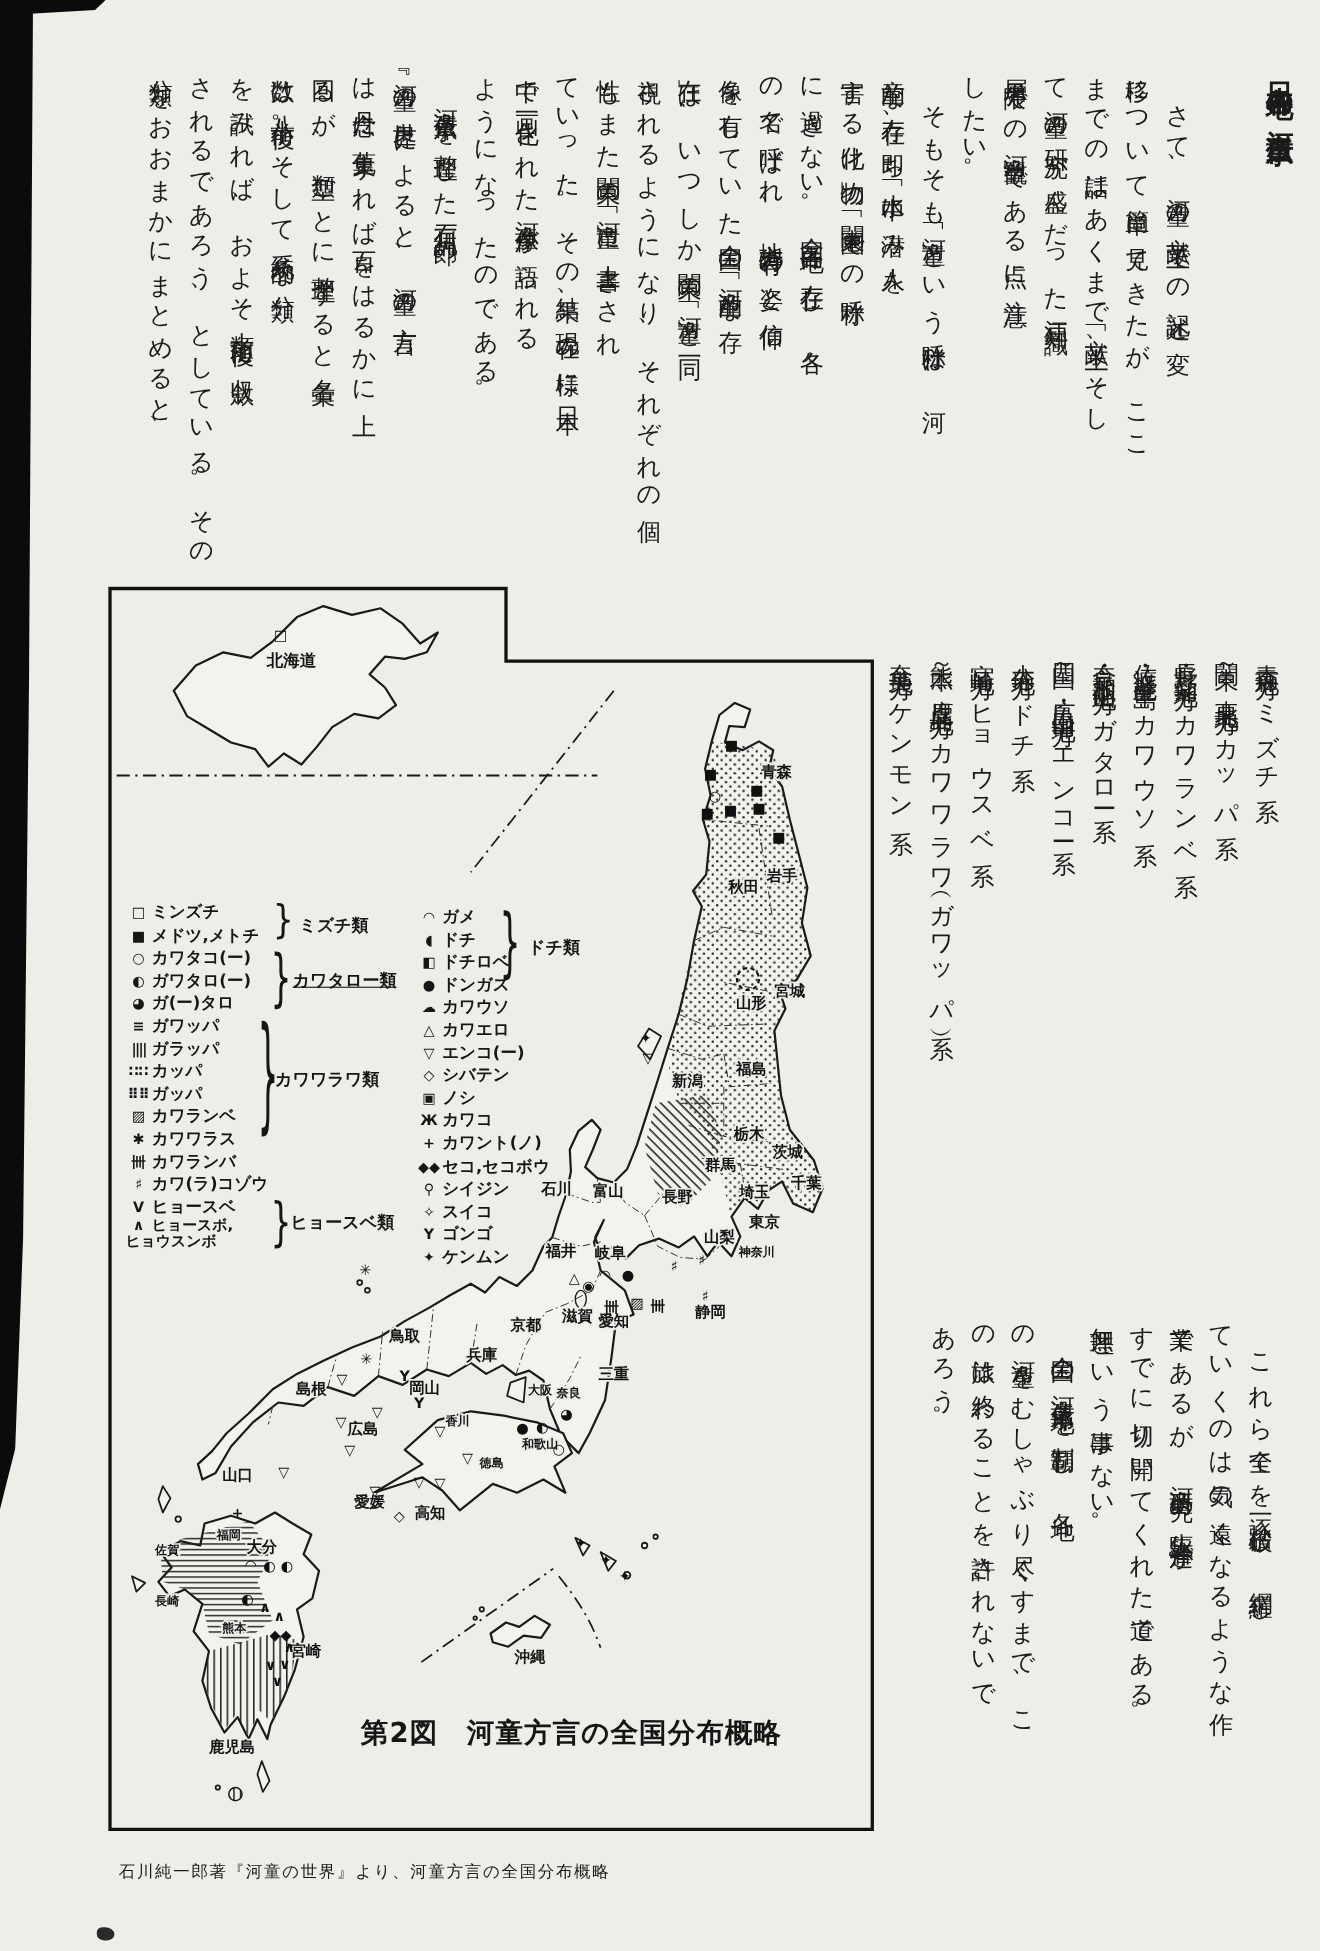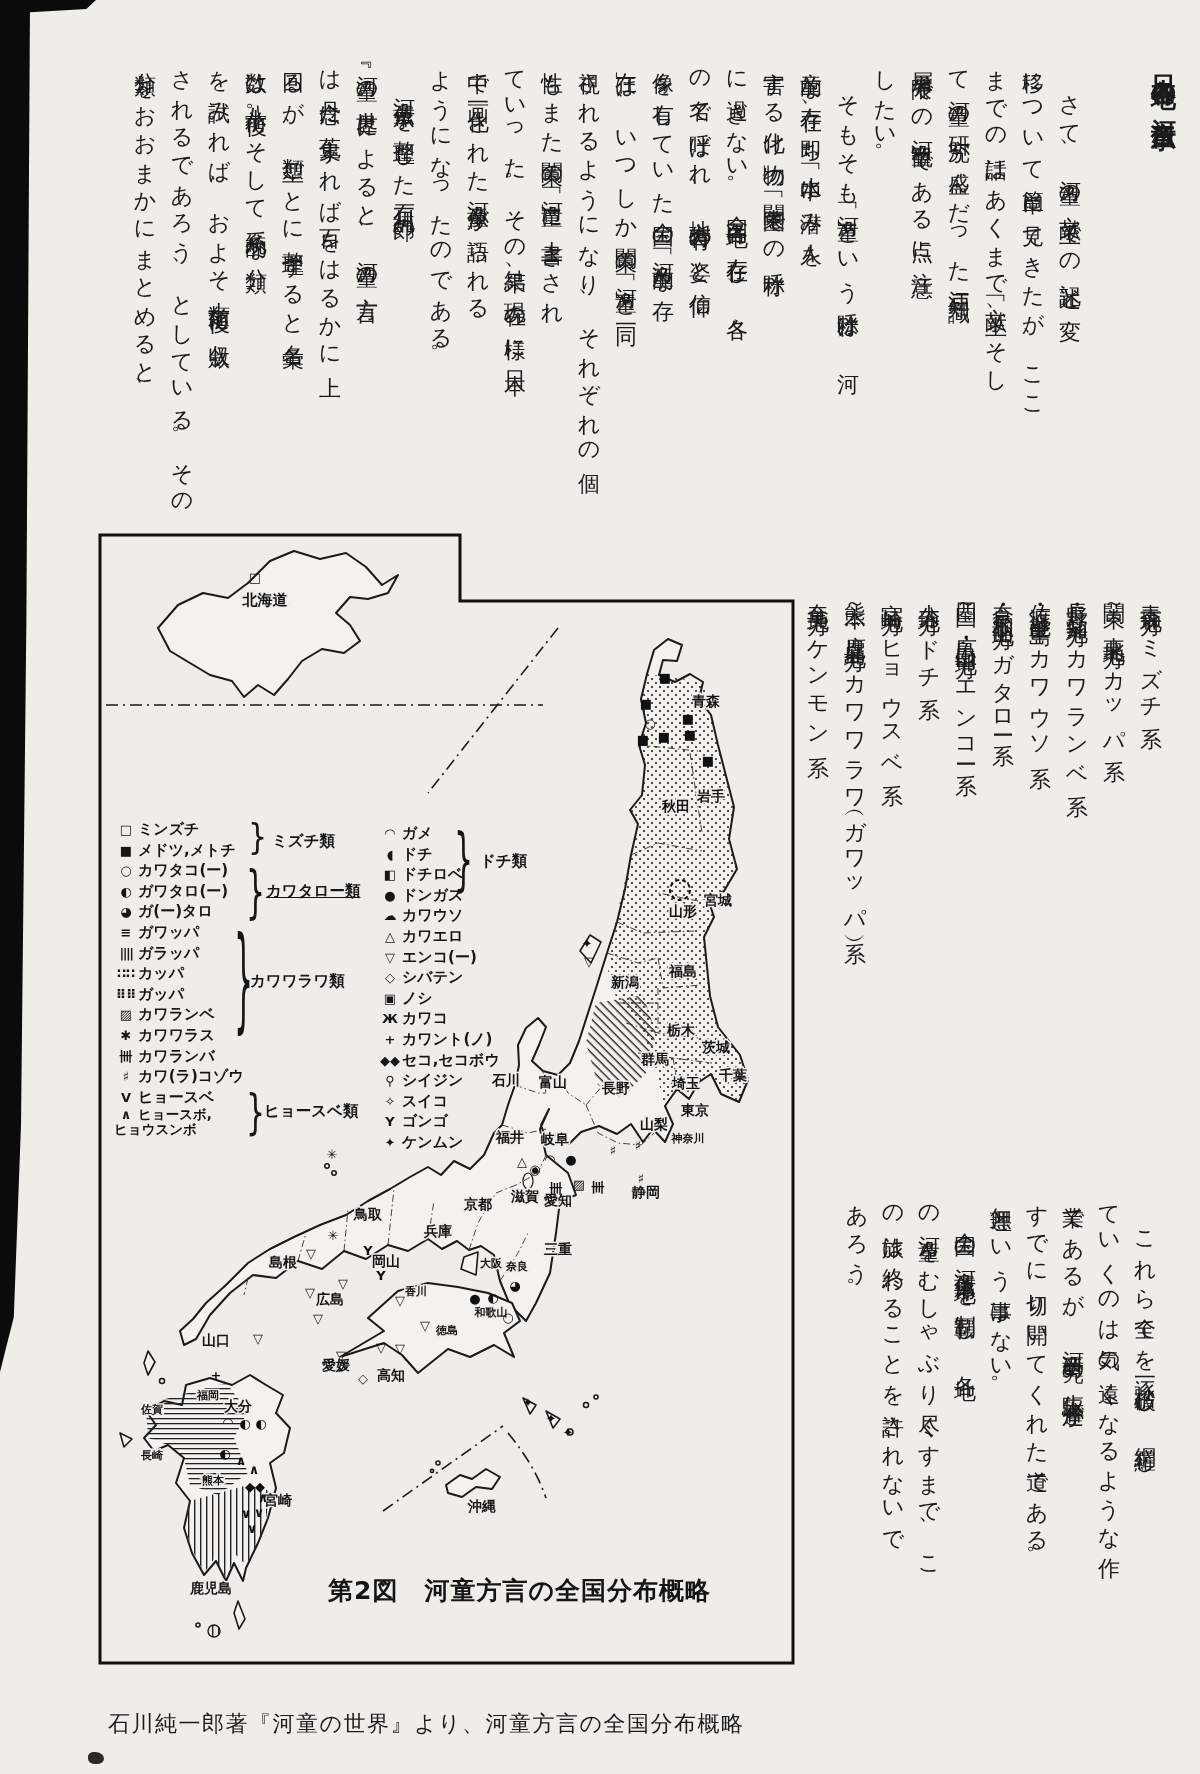--- a/index.html
+++ b/index.html
@@ -53,25 +53,25 @@
     position:absolute;font-family:"DejaVu Sans",sans-serif;font-size:30px;line-height:30px;
     transform-origin:0 0;color:#161616;
   }
   .groupname{
     position:absolute;font-family:"DejaVu Sans","Liberation Sans",sans-serif;
     font-size:15.5px;font-weight:700;color:#161616;white-space:nowrap;
   }
   #figure-title{
     position:absolute;left:230px;top:1026px;
     font-family:"DejaVu Sans","Liberation Sans",sans-serif;
-    font-size:25px;font-weight:700;letter-spacing:1px;color:#151515;white-space:nowrap;margin-top:15px;
+    font-size:25px;font-weight:700;letter-spacing:1px;color:#151515;white-space:nowrap;
   }
   #figure-caption{
-    position:absolute;left:108px;top:1692px;font-size:22px;letter-spacing:1.5px;
-    color:#1b1b1b;white-space:nowrap;margin-top:17px;
+    position:absolute;left:108px;top:1692px;font-size:15px;letter-spacing:1.5px;
+    color:#1b1b1b;white-space:nowrap;
   }
   
   .pref{
     font-family:"DejaVu Sans","Liberation Sans",sans-serif;
     font-size:14px;font-weight:700;fill:#141414;
     paint-order:stroke;stroke:#efede7;stroke-width:3px;
     text-anchor:middle;
   }
   .pref.small{font-size:11px;}
   .pref.big{font-size:15px;}

